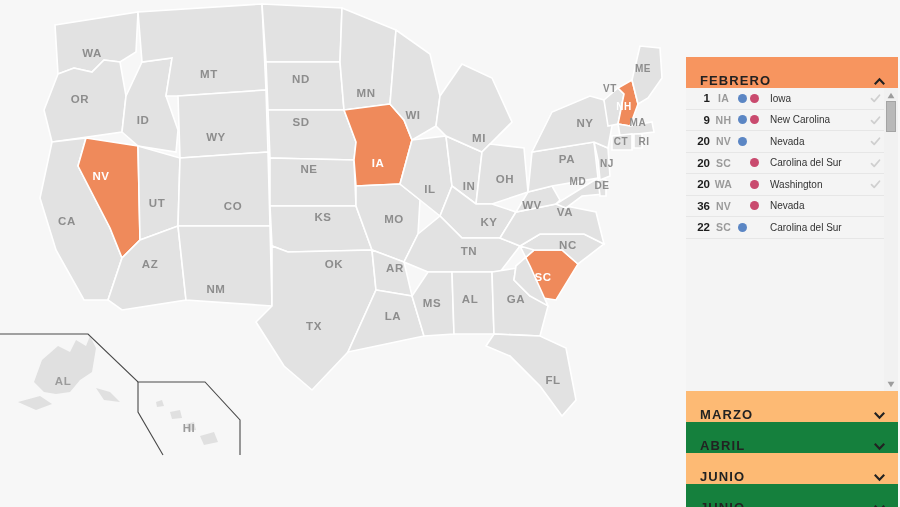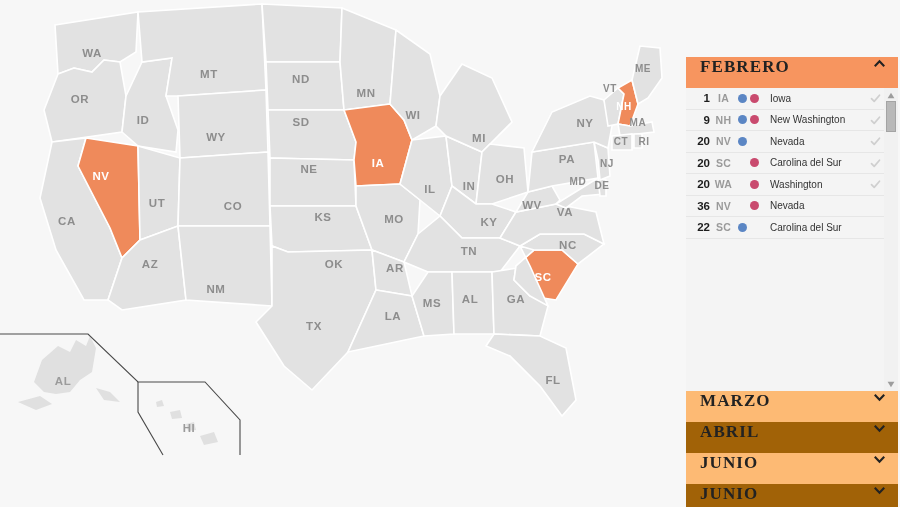--- a/index.html
+++ b/index.html
@@ -23,32 +23,32 @@
     font-size:11.5px;font-weight:700;fill:#8d8d8d;
     text-anchor:middle;letter-spacing:.6px;
   }
   .slabel.sm{font-size:10px;}
   .slabel.on-hi{fill:#ffffff;}
   .slabel.inset{fill:#9b9b9b;}
 
   
   #panel{position:absolute;left:686px;top:57px;width:212px;}
   .acc-head{
-    height:31px;display:flex;align-items:flex-start;
+    height:31px;display:flex;align-items:flex-end;
     padding:0 12px 0 14px;box-sizing:border-box;
-    font-size:17px;font-weight:700;letter-spacing:1.1px;
-    color:#222;cursor:pointer;user-select:none;font-family:Liberation Serif, serif;
+    font-size:13px;font-weight:700;letter-spacing:1.1px;
+    color:#222;cursor:pointer;user-select:none;
   }
   .acc-head .ttl{flex:1;}
   .chev{width:13px;height:13px;display:block;}
   .chev path{stroke:#222;stroke-width:2.1;fill:none;stroke-linecap:square;}
 
   #feb-head{background:#f7955f;}
   .month-closed.tone-a{background:#fdba74;}
-  .month-closed.tone-b{background:#a16207;}
+  .month-closed.tone-b{background:#15803d;}
 
   
   #list-wrap{
     position:relative;background:#f4f4f4;
     height:303px;box-sizing:border-box;
   }
   #list{position:absolute;left:0;top:0;right:14px;bottom:0;overflow:hidden;}
   .row{
     height:21.5px;display:flex;align-items:center;
     background:#f4f4f4;border-bottom:1px solid #e6e6e6;
@@ -230,21 +230,21 @@
                 <path d="M1.5 5.6 L4.2 8.4 L9.5 2.2"></path>
               </svg></span>
           </div>
           <div class="row">
             <span class="day">9</span>
             <span class="abbr">NH</span>
             <span class="dots">
               <span class="dot blue"></span>
               <span class="dot red"></span>
             </span>
-            <span class="nm">New Washington</span>
+            <span class="nm">New Carolina</span>
             <span class="chk"><svg viewBox="0 0 11 11">
                 <path d="M1.5 5.6 L4.2 8.4 L9.5 2.2"></path>
               </svg></span>
           </div>
           <div class="row">
             <span class="day">20</span>
             <span class="abbr">NV</span>
             <span class="dots">
               <span class="dot blue"></span>
               <span class="dot empty"></span>

